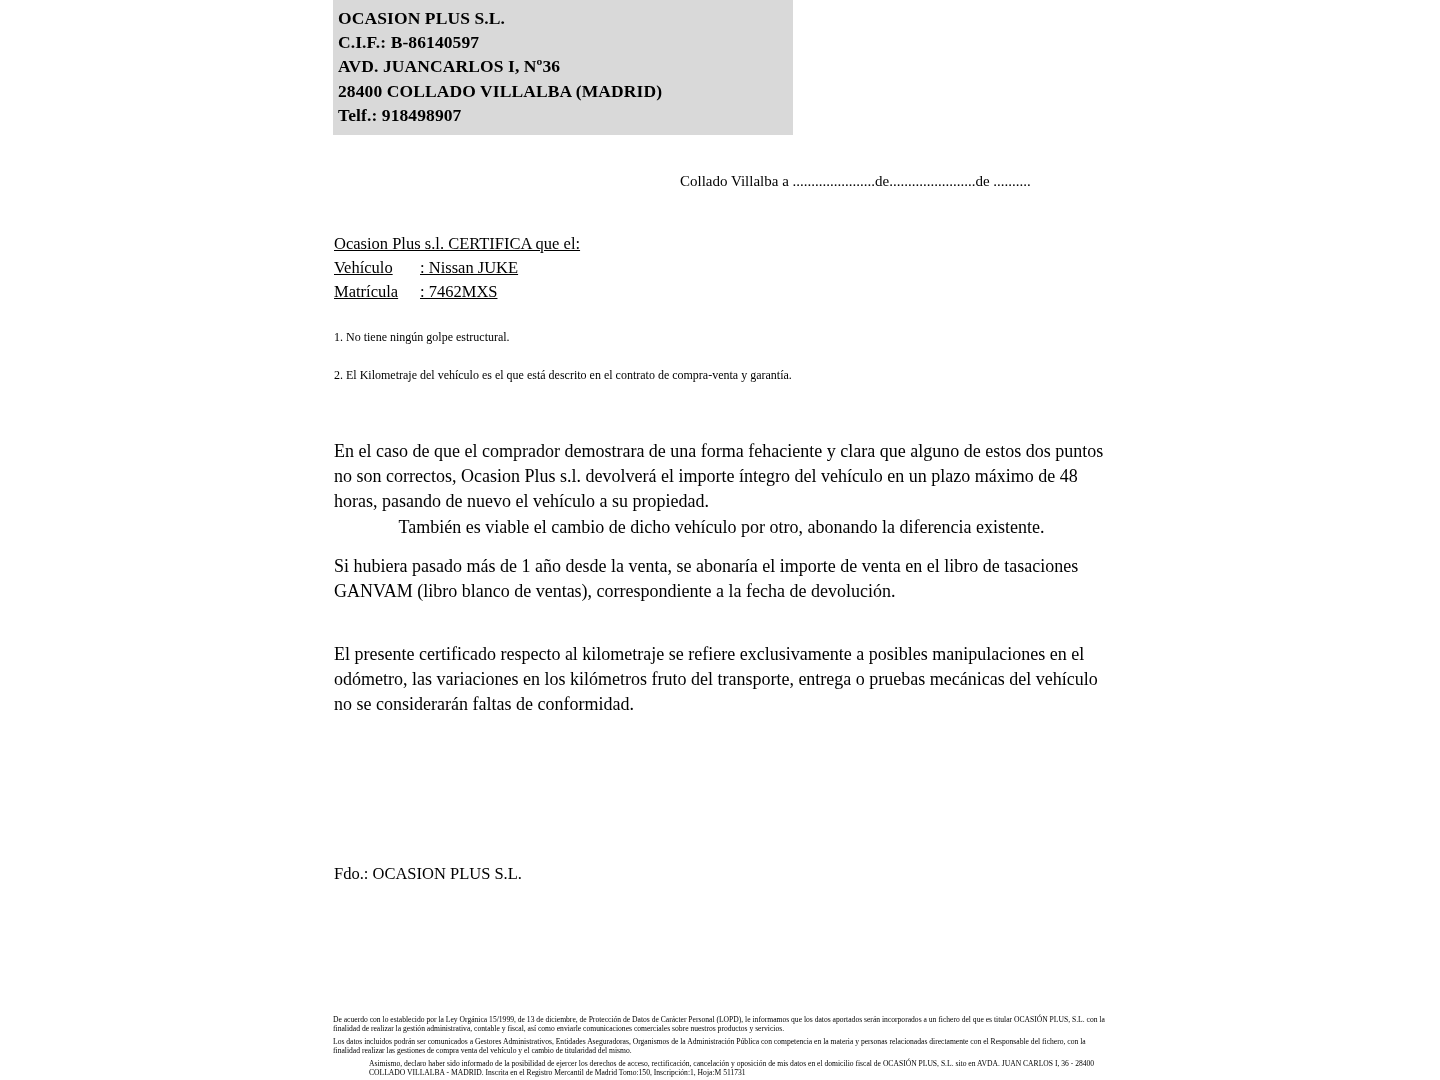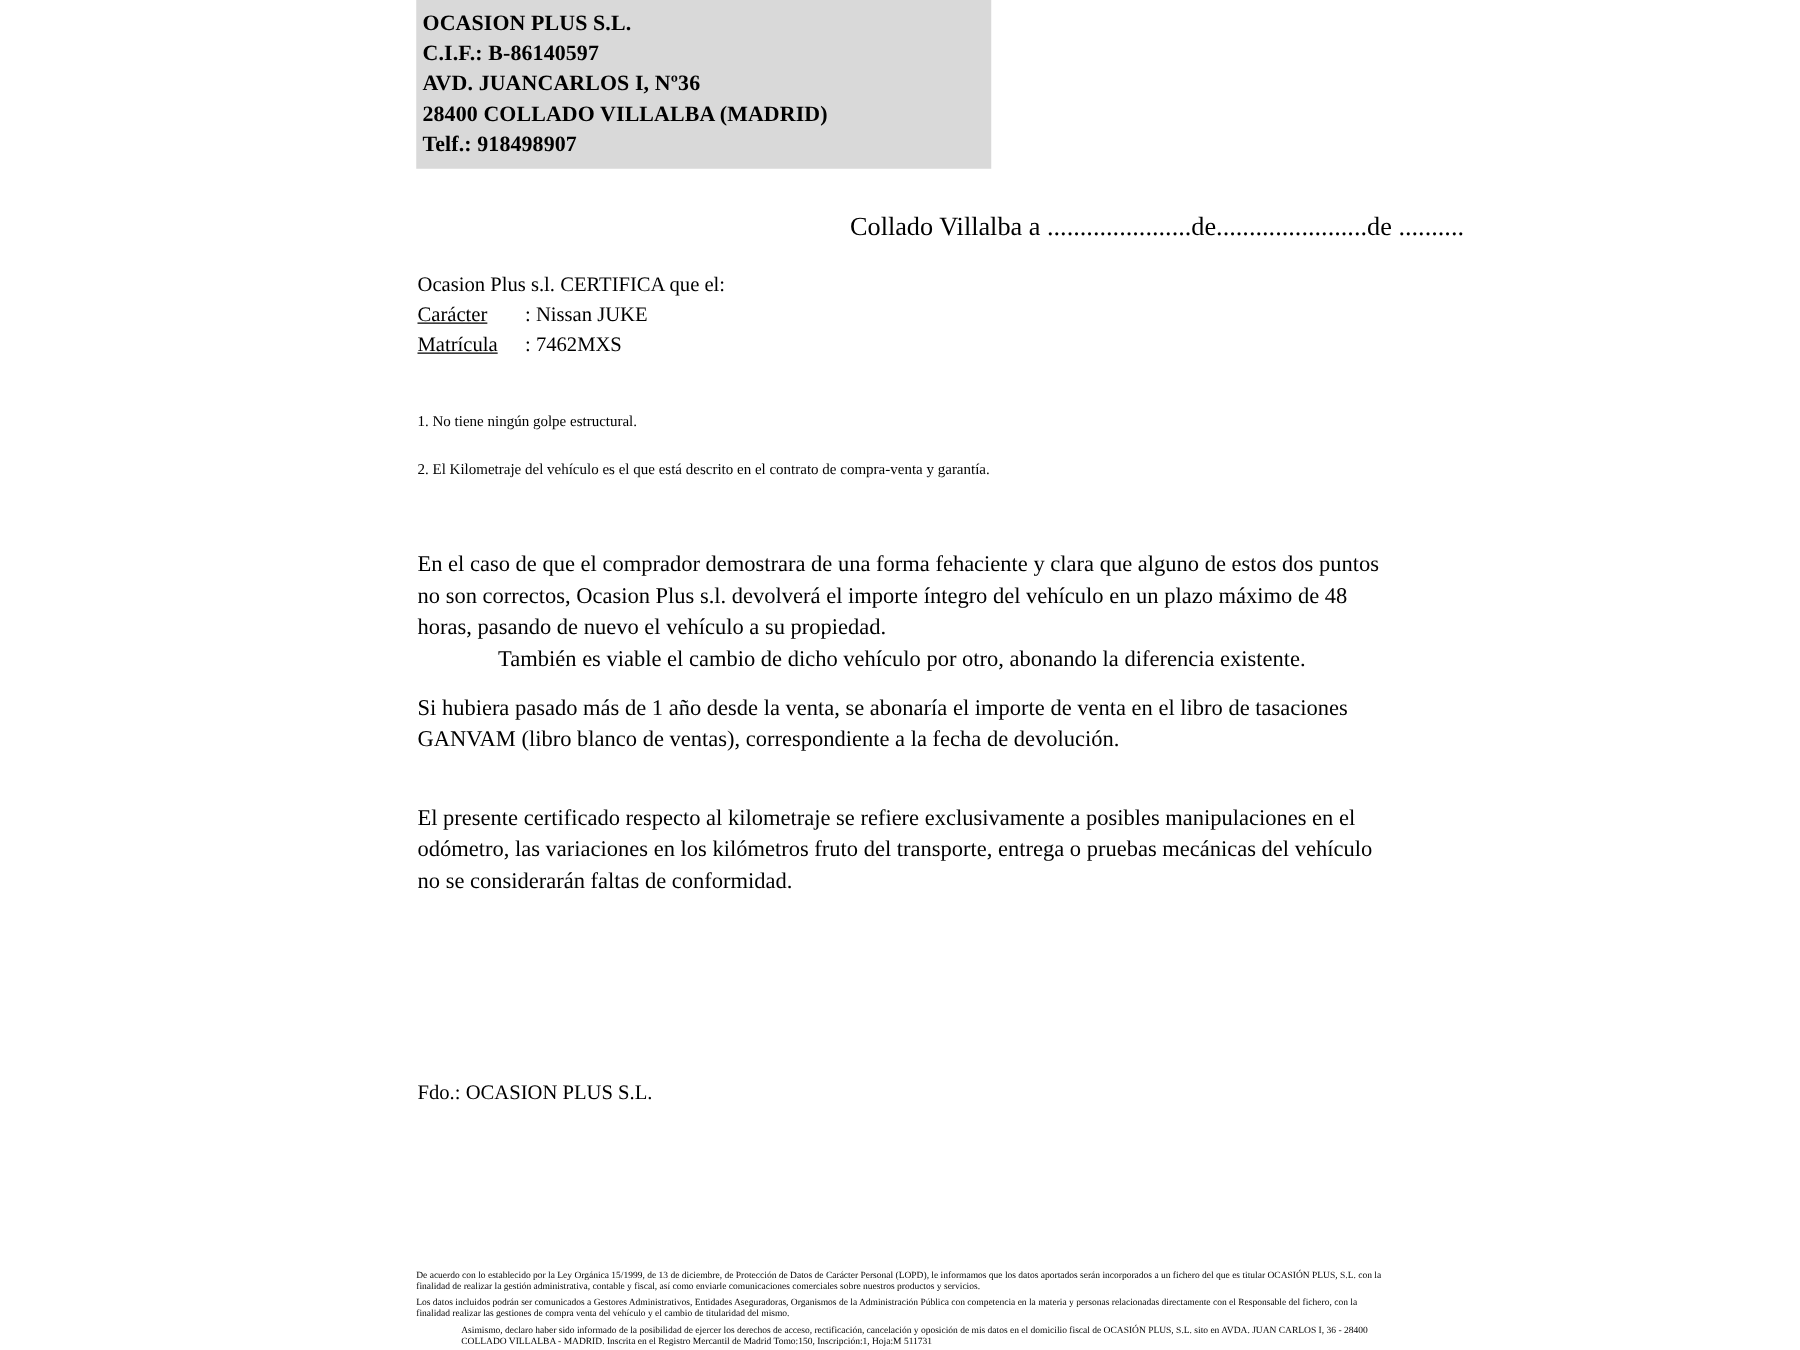--- a/index.html
+++ b/index.html
@@ -40,33 +40,34 @@
     line-height: 24.2px;
     letter-spacing: 0.1px;
     white-space: nowrap;
   }
 
   
   .dateline {
     position: absolute;
     left: 680px;
     top: 170px;
-    font-size: 21px;
+    font-size: 15px;
     line-height: 22px;
     white-space: nowrap;
     text-align: right;
   }
 
   
   .certifies {
     position: absolute;
     left: 334px;
-    top: 216px;
+    top: 232px;
     font-size: 16.5px;
     line-height: 24px;
+    text-decoration: underline;
   }
   .certifies .row {
     white-space: nowrap;
   }
   .lbl-underline {
     text-decoration: underline;
     display: inline-block;
     width: 86px;
   }
 
@@ -133,21 +134,21 @@
     <div class="lh-line">AVD. JUANCARLOS I, Nº36</div>
     <div class="lh-line">28400 COLLADO VILLALBA (MADRID)</div>
     <div class="lh-line">Telf.: 918498907</div>
   </div>
 
   <div class="dateline">Collado Villalba a ......................de.......................de ..........</div>
 
   <div class="certifies">
     <div class="row">Ocasion Plus s.l. CERTIFICA que el:</div>
     <div class="row">
-      <span class="lbl-underline">Carácter</span><span>: Nissan JUKE</span>
+      <span class="lbl-underline">Vehículo</span><span>: Nissan JUKE</span>
     </div>
     <div class="row">
       <span class="lbl-underline">Matrícula</span><span>: 7462MXS</span>
     </div>
   </div>
 
   <div class="point point-1">1. No tiene ningún golpe estructural.</div>
   <div class="point point-2">2. El Kilometraje del vehículo es el que está descrito en el contrato de compra-venta y garantía.</div>
 
   <div class="para para-1">En el caso de que el comprador demostrara de una forma fehaciente y clara que alguno de estos dos puntos no son correctos, Ocasion Plus s.l. devolverá el importe íntegro del vehículo en un plazo máximo de 48 horas, pasando de nuevo el vehículo a su propiedad.</div>

